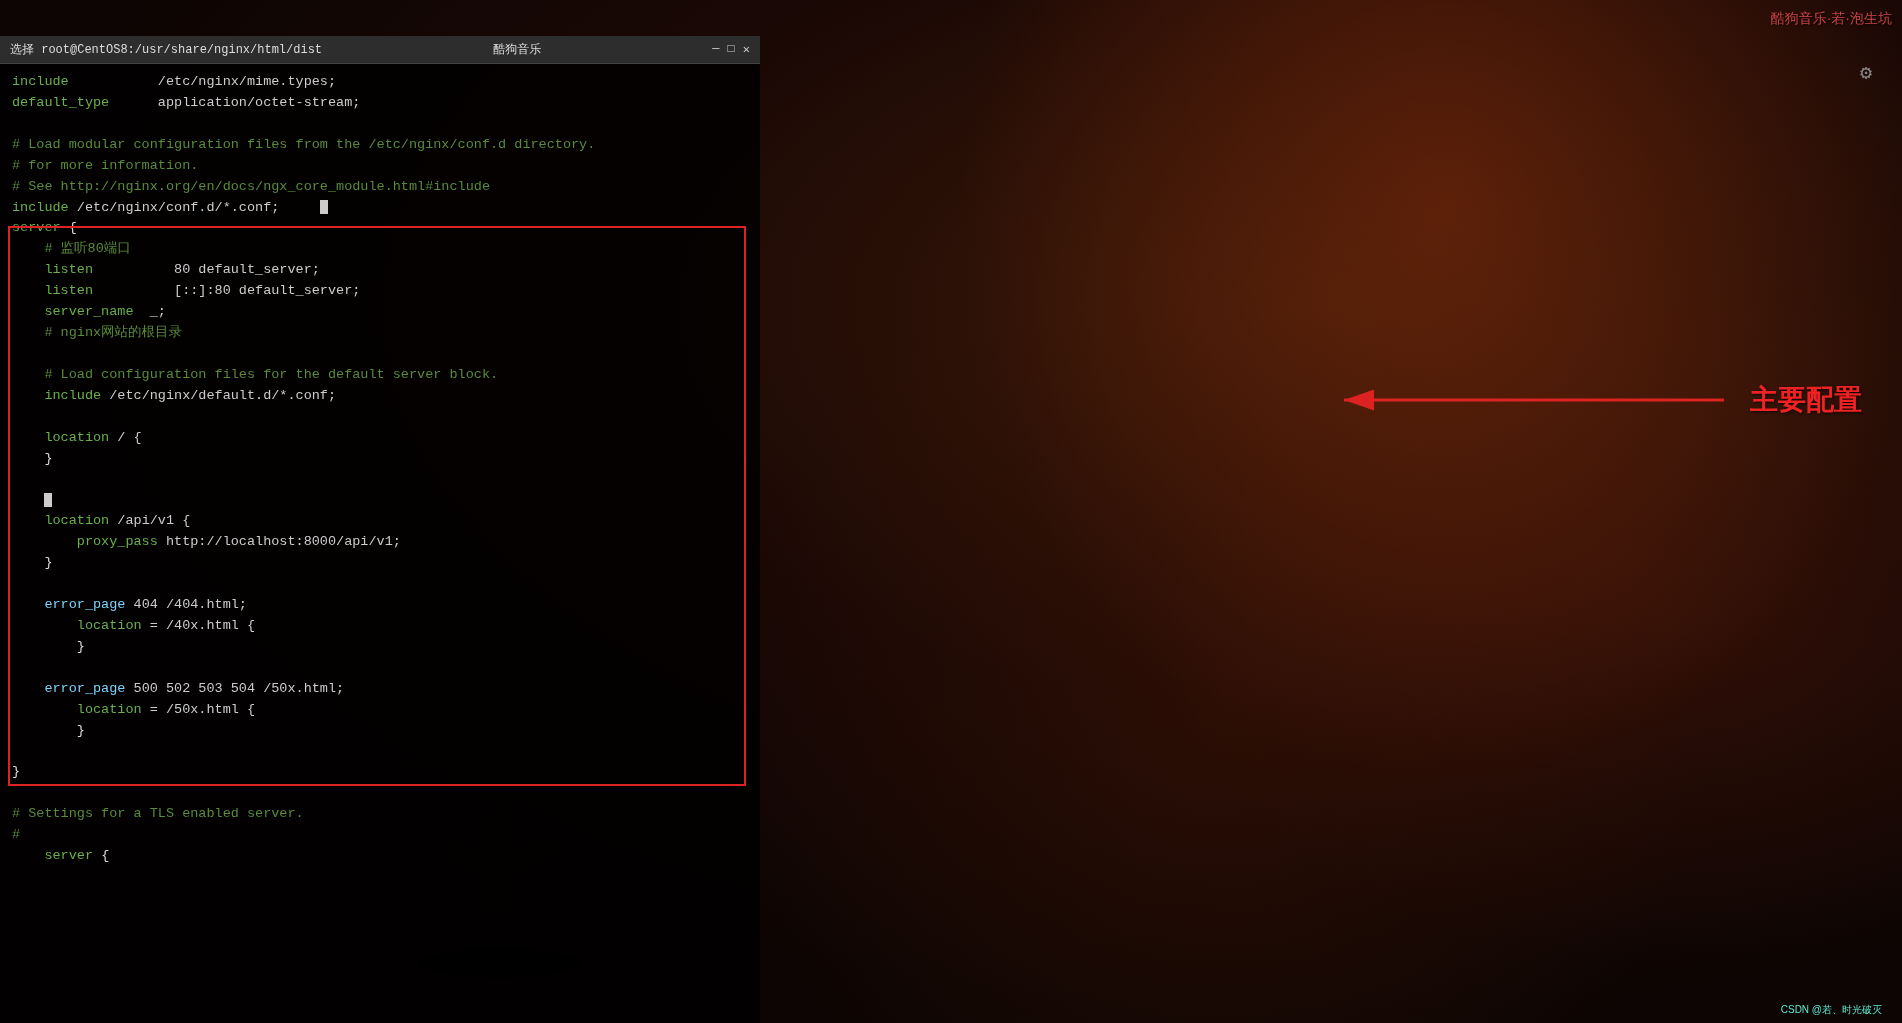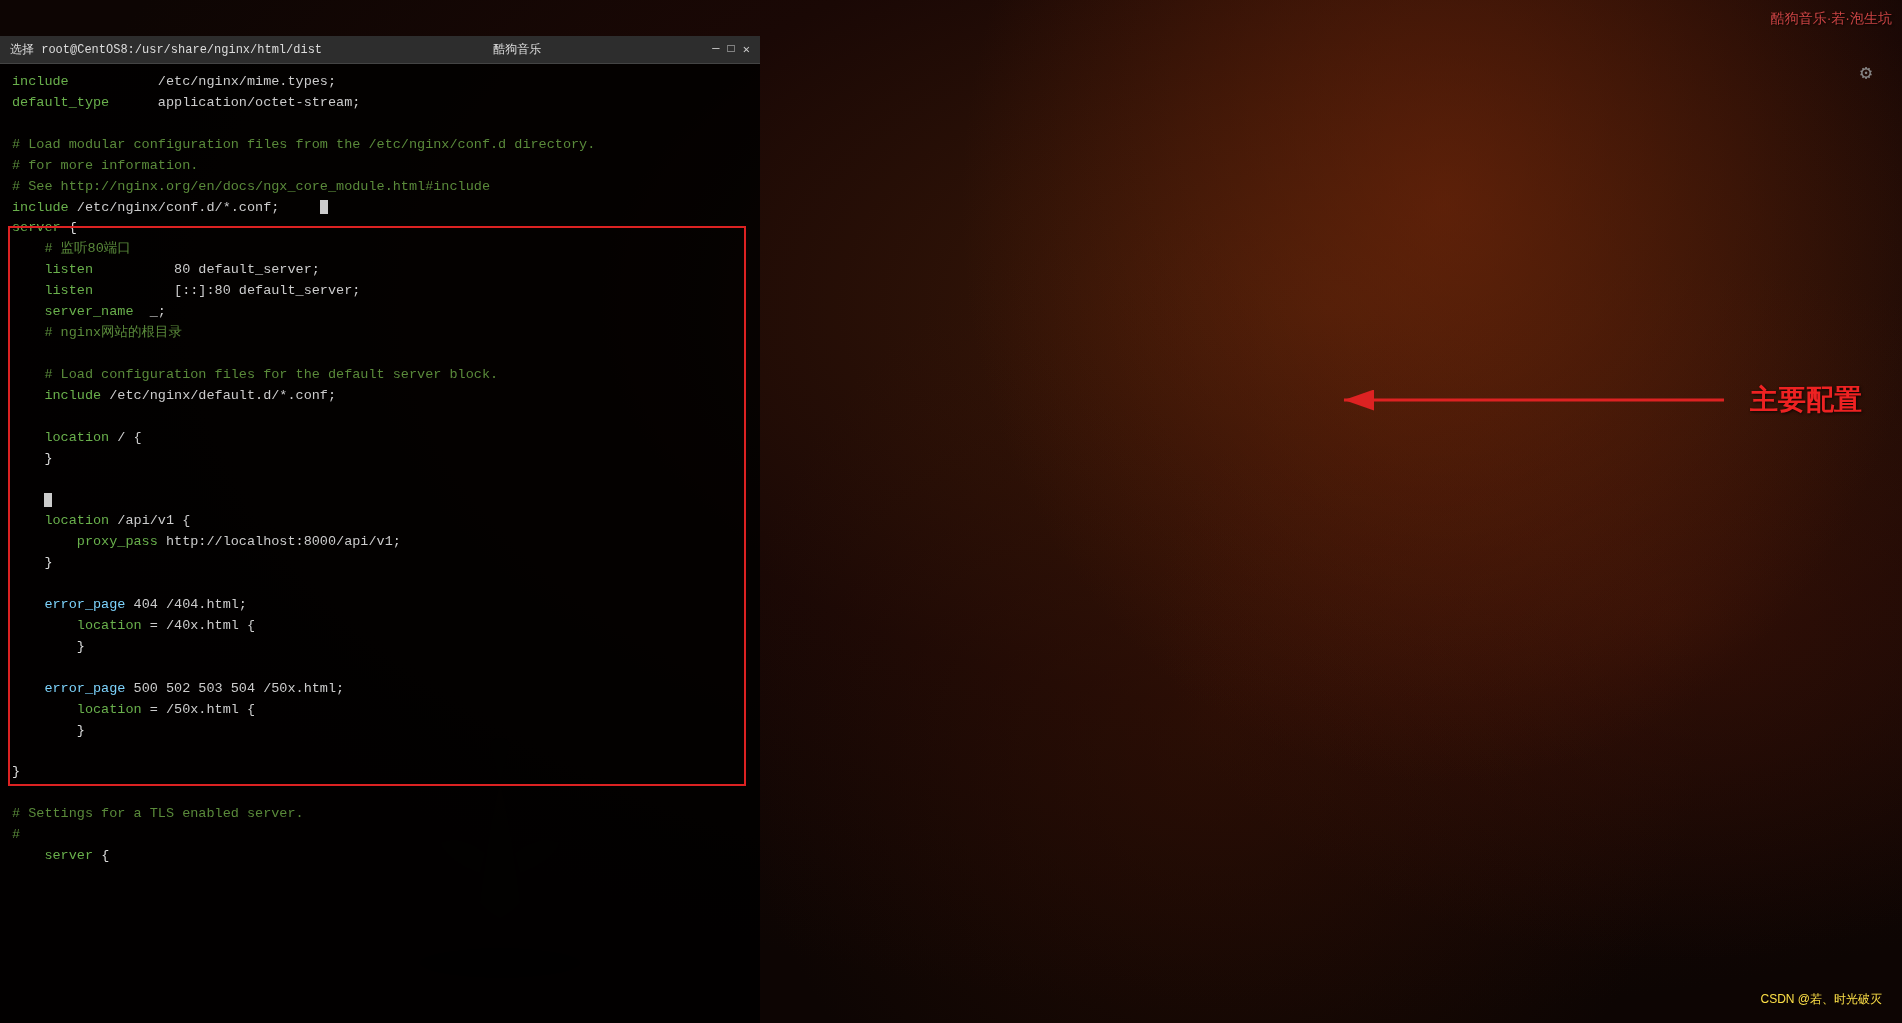--- a/index.html
+++ b/index.html
@@ -164,25 +164,25 @@
       z-index: 30;
       color: #cc4444;
       font-size: 14px;
       font-family: 'Microsoft YaHei', sans-serif;
       text-shadow: 1px 1px 2px rgba(0,0,0,0.8);
     }
 
     
     .csdn-watermark {
       position: absolute;
-      bottom: 15px;
+      bottom: 6px;
       right: 20px;
       z-index: 30;
-      color: #fde047;
-      font-size: 12px;
+      color: #5eead4;
+      font-size: 10px;
       font-family: 'Microsoft YaHei', sans-serif;
     }
 
     
     .bottom-status {
       position: absolute;
       bottom: 0;
       left: 0;
       width: 760px;
       background: rgba(0,0,0,0.9);

